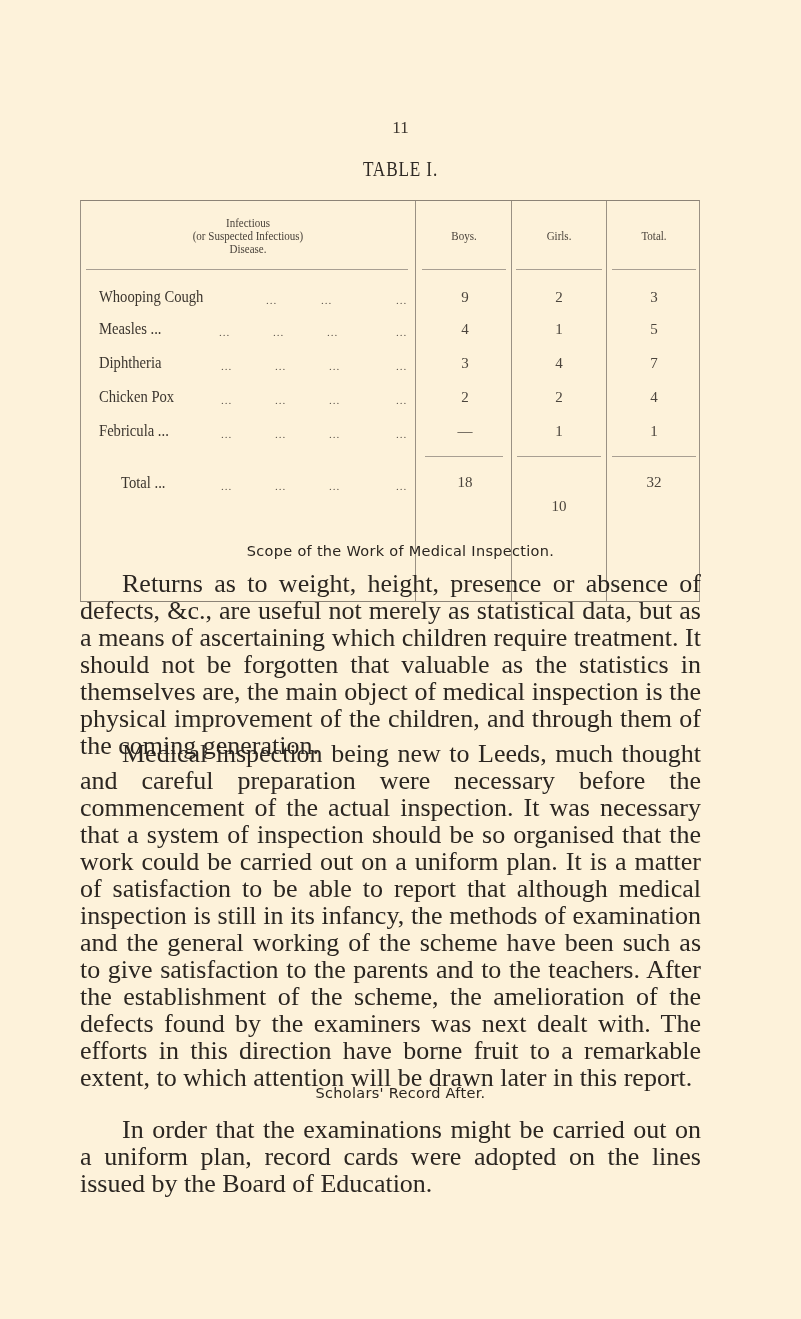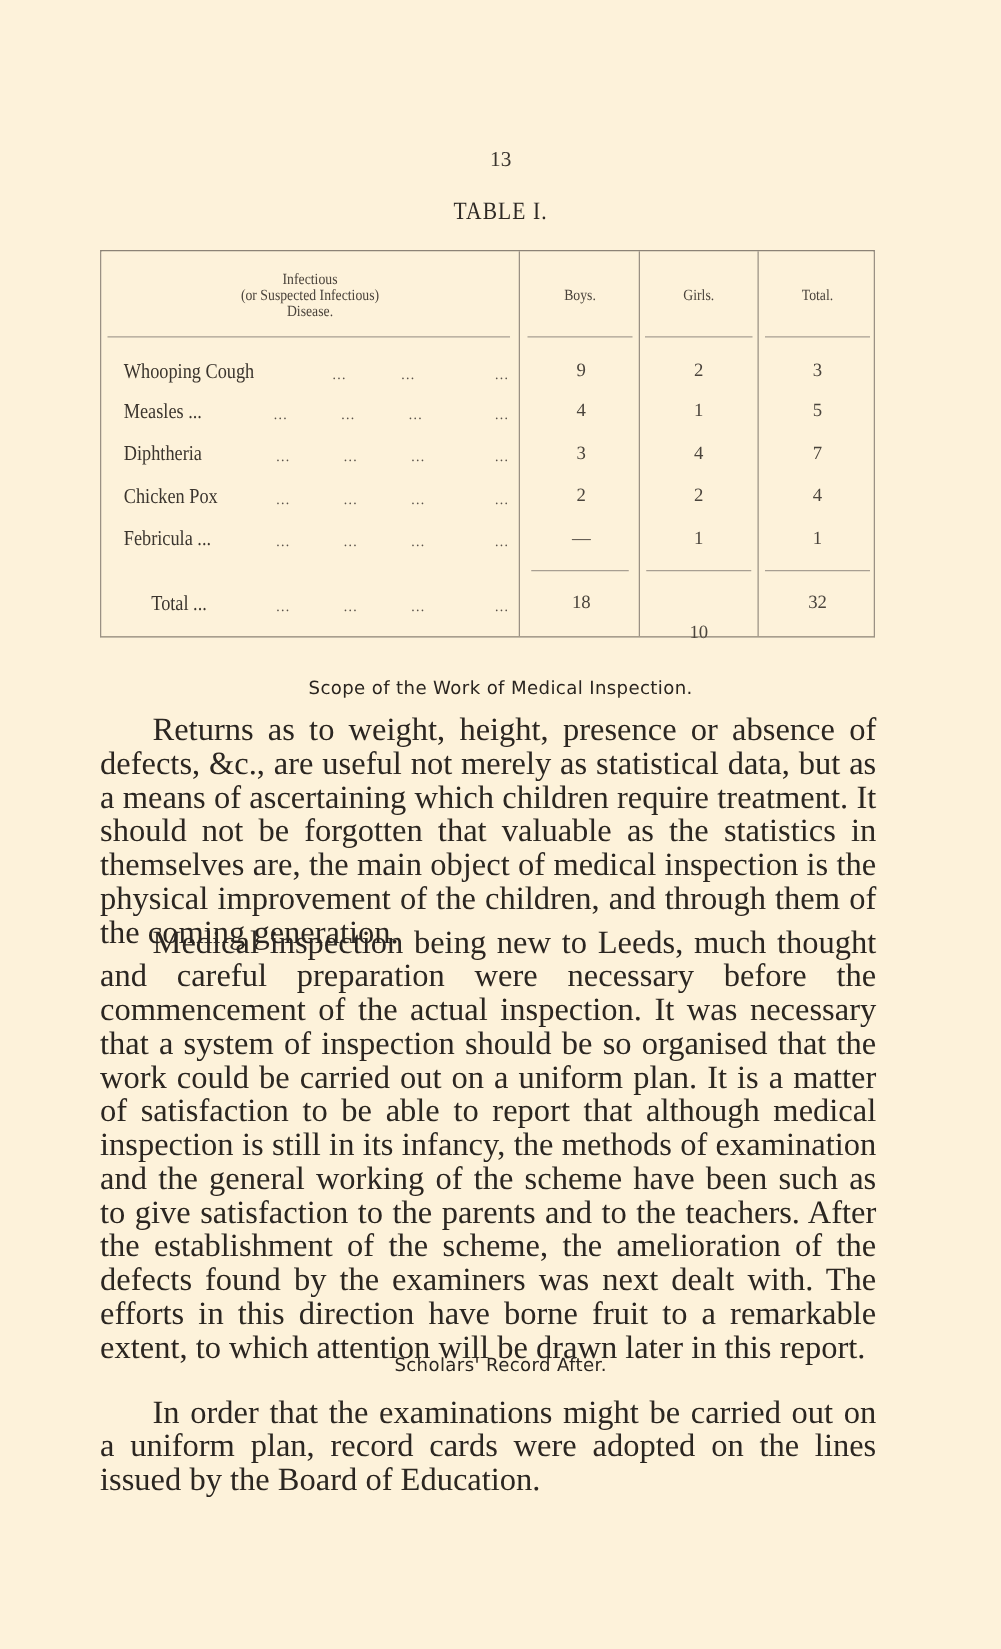--- a/index.html
+++ b/index.html
@@ -33,21 +33,21 @@
       font-size: 20px;
       letter-spacing: 1px;
       transform: scaleX(0.86);
       color: #2e2924;
     }
     .tbl {
       position: absolute;
       left: 80px;
       top: 200px;
       width: 620px;
-      height: 310px;
+      height: 402px;
       border-top: 1px solid #8c8376;
       border-bottom: 1px solid #8c8376;
       border-left: 1px solid #9a9184;
       border-right: 1px solid #9a9184;
       box-sizing: border-box;
     }
     .vline {
       position: absolute;
       top: 0;
       bottom: 0;
@@ -107,21 +107,21 @@
       line-height: 27px;
       text-align: justify;
       text-indent: 42px;
       color: #2b2621;
       margin: 0;
     }
   </style>
 </head>
 <body>
 
-<div class="page-number">13</div>
+<div class="page-number">11</div>
 <div class="table-title">TABLE I.</div>
 
 <div class="tbl">
 
   <div class="vline" style="left:334px;"></div>
   <div class="vline" style="left:430px;"></div>
   <div class="vline" style="left:525px;"></div>
 
   <div class="hline" style="top:68px; left:5px; width:322px;"></div>
   <div class="hline" style="top:68px; left:341px; width:84px;"></div>

